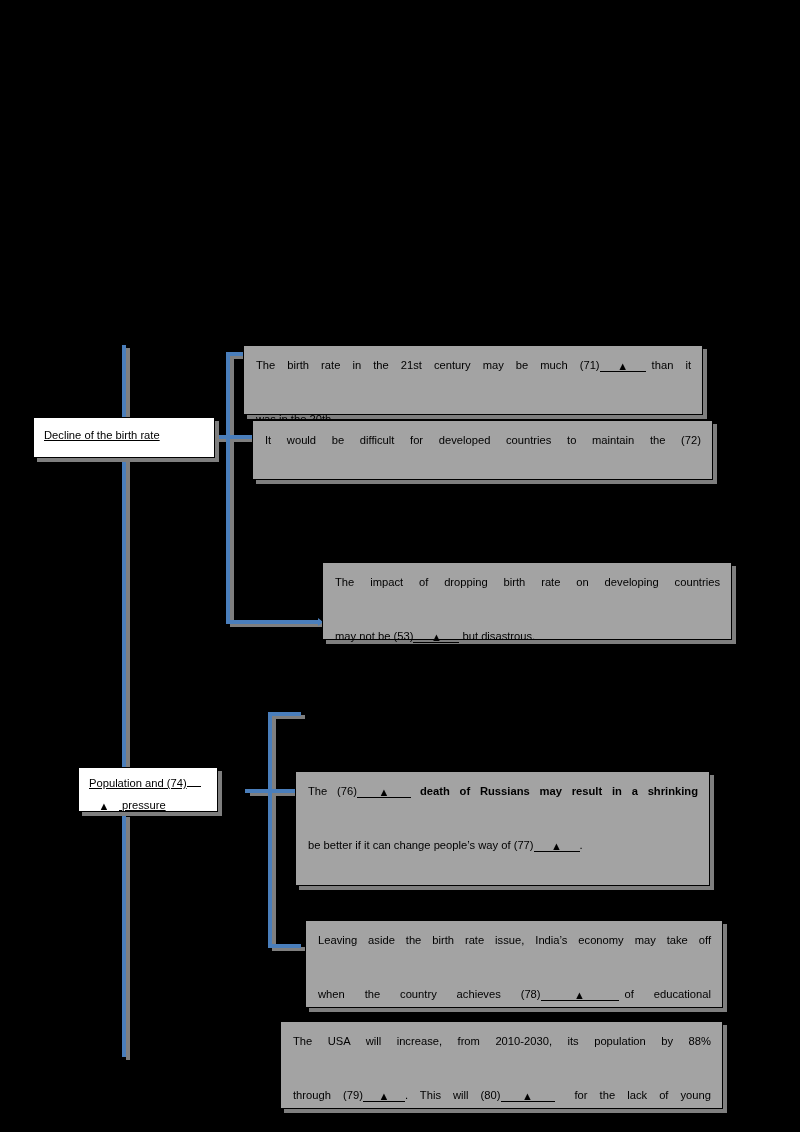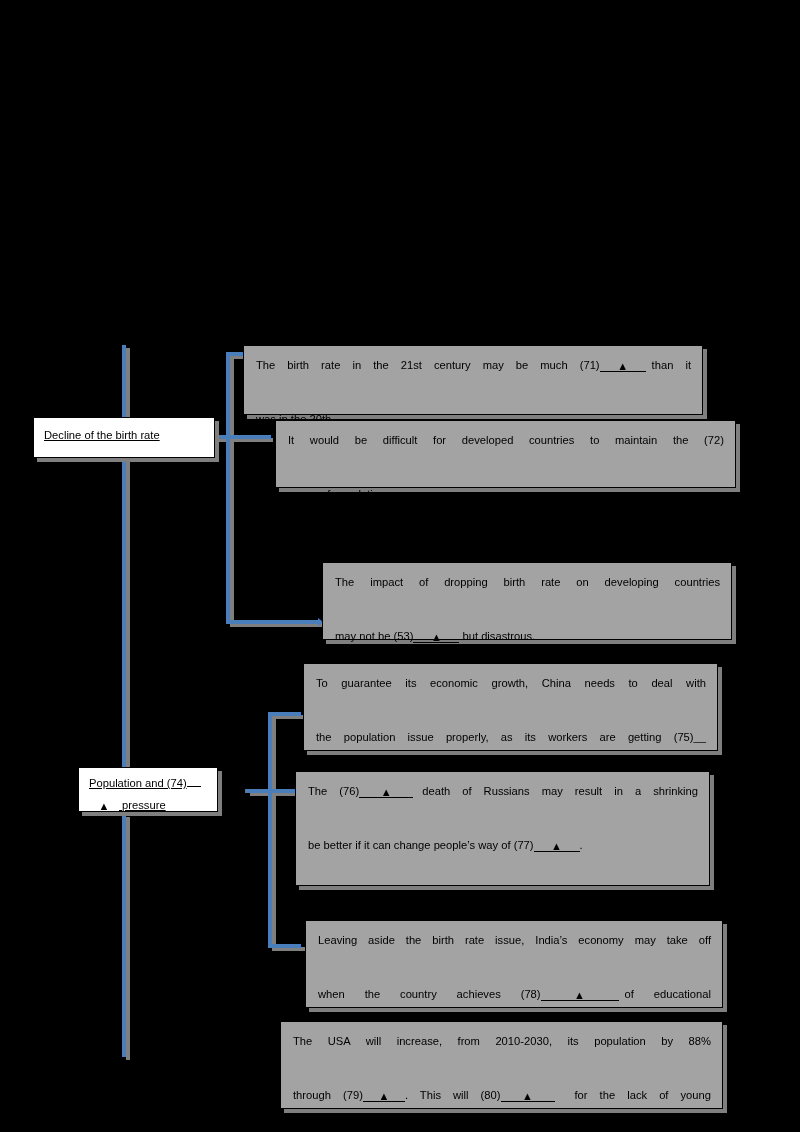--- a/index.html
+++ b/index.html
@@ -120,38 +120,33 @@
     <span>Population  and  (74)</span><span class="blank" style="width:14px;"></span><br>
     <span class="blank" style="width:30px;"><span class="tri">▲</span></span>
     <span>pressure</span>
   </div>
 
   <div class="box" style="left:243px;top:345px;width:460px;height:70px;">
     <span class="jline"><span>The  birth  rate  in  the  21st  century  may  be  much  (71)</span><span class="blank" style="width:46px;"><span class="tri">▲</span></span><span style="margin-left:6px;">than  it</span></span>
     <span class="lastline">was  in  the  20th.</span>
   </div>
 
-  <div class="box" style="left:275px;top:420px;width:461px;height:68px;">
+  <div class="box" style="left:252px;top:420px;width:461px;height:60px;">
     <span class="jline">It  would  be  difficult  for  developed  countries  to  maintain  the  (72)</span>
     <span class="lastline"><span class="blank" style="width:30px;"><span class="tri">▲</span></span> <span>of  population.</span></span>
   </div>
 
   <div class="box" style="left:322px;top:562px;width:410px;height:78px;">
     <span class="jline">The  impact  of  dropping  birth  rate  on  developing  countries</span>
     <span class="lastline"><span>may  not  be  (53)</span><span class="blank" style="width:46px;"><span class="tri">▲</span></span> <span>but  disastrous.</span></span>
   </div>
 
-  <div class="box" style="left:303px;top:663px;width:415px;height:88px;">
-    <span class="jline">To  guarantee  its  economic  growth,  China  needs  to  deal  with</span>
-    <span class="jline">the  population  issue  properly,  as  its  workers  are  getting  (75)__</span>
-    <span class="lastline"><span class="blank" style="width:28px;"><span class="tri">▲</span></span><span>.</span></span>
-  </div>
 
   <div class="box" style="left:295px;top:771px;width:415px;height:115px;">
-    <span class="jline"><span>The  (76)</span><span class="blank" style="width:54px;"><span class="tri">▲</span></span><span style="margin-left:9px;">death  of  Russians  may  result  in  a  shrinking</span></span>
+    <span class="jline"><span>The  (76)</span><span class="blank" style="width:54px;"><span class="tri">▲</span></span><span style="margin-left:9px;font-weight:bold;">death  of  Russians  may  result  in  a  shrinking</span></span>
     <span class="lastline"><span>be  better  if  it  can  change  people’s  way  of  (77)</span><span class="blank" style="width:46px;"><span class="tri">▲</span></span><span>.</span></span>
   </div>
 
   <div class="box" style="left:305px;top:920px;width:418px;height:88px;">
     <span class="jline">Leaving  aside  the  birth  rate  issue,  India’s  economy  may  take  off</span>
     <span class="jline"><span>when  the  country  achieves  (78)</span><span class="blank" style="width:78px;"><span class="tri">▲</span></span><span style="margin-left:6px;">of  educational</span></span>
     <span class="lastline">opportunity.</span>
   </div>
 
   <div class="box" style="left:280px;top:1021px;width:443px;height:88px;">

